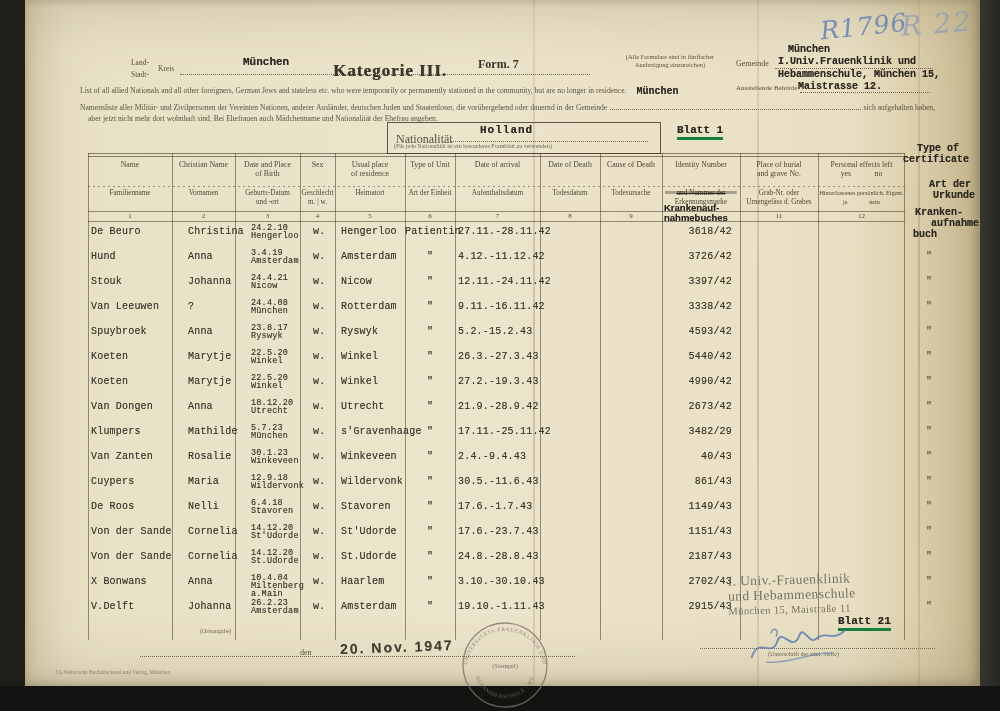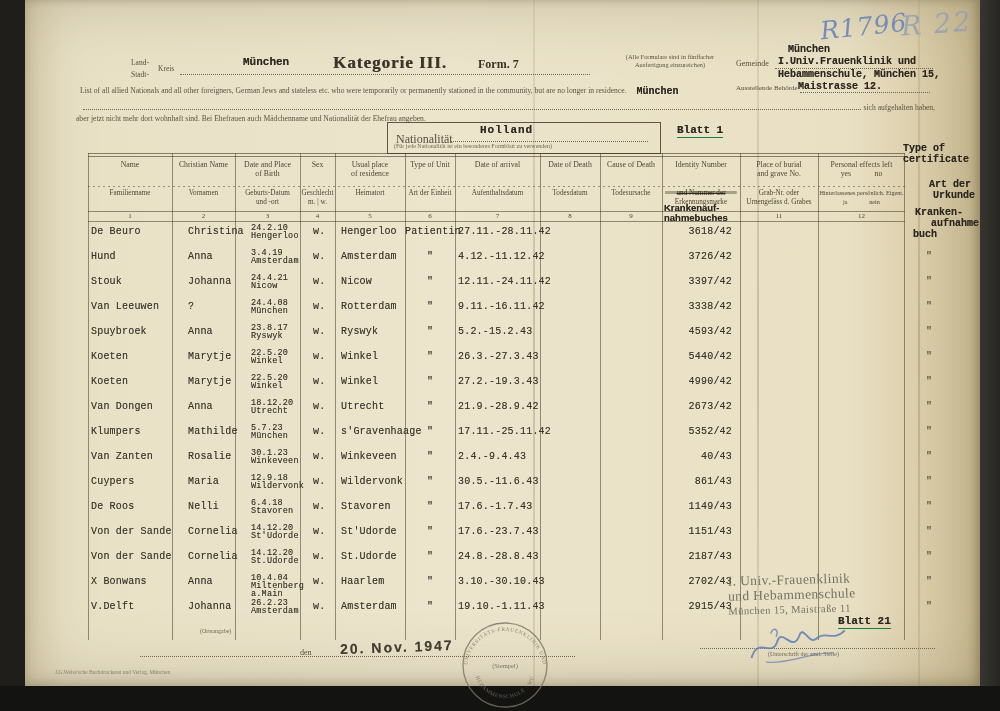--- a/index.html
+++ b/index.html
@@ -87,63 +87,64 @@
   .certcol div{white-space:pre;}
   .ditto{position:absolute;left:926px;font-family:"Liberation Mono",monospace;font-size:10px;color:#3a352c;z-index:3;}
 
   
   .tiny{font-size:6px;color:#6e6754;}
   .datestamp{font-family:"Liberation Sans",sans-serif;font-weight:bold;font-size:14px;letter-spacing:2px;
     color:#433d31;transform:rotate(-2deg);text-shadow:0 0 .6px rgba(67,61,49,.5);}
   .clinicstamp{color:#6b665c;transform:rotate(-1.5deg);line-height:15px;letter-spacing:.4px;
     font-family:"Liberation Serif",serif;opacity:.92;}
   .cs1{font-size:13.5px;} .cs3{font-size:10.5px;}
-  .blattu{font-size:11px;border-bottom:1px solid #15803d;padding-bottom:1px;}
+  .blattu{font-size:11px;border-bottom:3px solid #15803d;padding-bottom:1px;}
   svg{overflow:visible;}
 </style>
 </head>
 <body>
 
 <div class="paper"></div>
 <div class="crease" style="left:533px;"></div>
 <div class="crease" style="left:757px;"></div>
 <div class="crease" style="left:918px;"></div>
 
 <div class="abs blue" style="left:820px;top:12px;font-size:25px;letter-spacing:1px;transform:rotate(-6deg);z-index:3;opacity:.9;">R1796</div>
 <div class="abs blue" style="left:901px;top:8px;font-size:27px;letter-spacing:2px;transform:rotate(-4deg);z-index:3;color:#93a0b5;opacity:.85;">R 22</div>
 
 <div class="abs pr kreis-l" style="left:131px;top:58px;z-index:3;">Land-</div>
 <div class="abs pr kreis-l" style="left:131px;top:70px;z-index:3;">Stadt-</div>
 <div class="abs pr kreis-l" style="left:158px;top:64px;z-index:3;">Kreis</div>
 <div class="abs dotl" style="left:180px;top:62px;width:410px;height:12px;z-index:2;"></div>
 <div class="abs twb" style="left:243px;top:56px;font-size:11px;z-index:3;">München</div>
 
-<div class="abs title" style="left:333px;top:53px;z-index:3;">Kategorie III.</div>
+<div class="abs title" style="left:333px;top:61px;z-index:3;">Kategorie III.</div>
 <div class="abs formno" style="left:478px;top:57px;z-index:3;">Form. 7</div>
 <div class="abs copies" style="left:590px;top:53px;width:160px;z-index:3;">(Alle Formulare sind in fünffacher
 Ausfertigung einzureichen)</div>
 
 <div class="abs twb" style="left:788px;top:44px;font-size:10px;z-index:3;">München</div>
 <div class="abs pr smlbl" style="left:736px;top:59px;z-index:3;">Gemeinde</div>
 <div class="abs dotl" style="left:775px;top:58px;width:158px;height:10px;z-index:2;"></div>
 <div class="abs twb" style="left:778px;top:56px;font-size:10px;z-index:3;">I.Univ.Frauenklinik und</div>
 <div class="abs twb" style="left:778px;top:69px;font-size:10px;z-index:3;">Hebammenschule, München 15,</div>
 <div class="abs pr" style="left:736px;top:84px;font-size:7px;z-index:3;">Ausstellende Behörde</div>
 <div class="abs dotl" style="left:800px;top:82px;width:130px;height:10px;z-index:2;"></div>
 <div class="abs twb" style="left:798px;top:81px;font-size:10px;z-index:3;">Maistrasse 12.</div>
 
 <div class="abs" style="left:80px;top:86px;width:855px;display:flex;z-index:3;">
   <span class="intro">List of all allied Nationals and all other foreigners, German Jews and stateless etc. who were temporarily or permanently stationed in the community, but are no longer in residence.</span>
   <span class="twb" style="font-size:10px;margin-left:10px;">München</span>
 </div>
 <div class="abs" style="left:80px;top:103px;width:855px;display:flex;z-index:3;">
+  <span class="intro">Namensliste aller Militär- und Zivilpersonen der Vereinten Nationen, anderer Ausländer, deutschen Juden und Staatenloser, die vorübergehend oder dauernd in der Gemeinde</span>
   <span class="lead"></span>
   <span class="intro">sich aufgehalten haben,</span>
 </div>
-<div class="abs intro" style="left:76px;top:114px;z-index:3;">aber jetzt nicht mehr dort wohnhaft sind. Bei Ehefrauen auch Mädchenname und Nationalität der Ehefrau angeben.</div>
+<div class="abs intro" style="left:88px;top:114px;z-index:3;">aber jetzt nicht mehr dort wohnhaft sind. Bei Ehefrauen auch Mädchenname und Nationalität der Ehefrau angeben.</div>
 
 <div class="abs natbox">
   <span class="abs pr" style="left:8px;top:9px;font-size:12px;">Nationalität</span>
   <span class="abs dotl" style="left:62px;top:8px;width:198px;height:10px;"></span>
   <span class="abs twb" style="left:92px;top:1px;font-size:11px;letter-spacing:1px;">Holland</span>
   <span class="abs tiny" style="left:6px;top:20px;">(Für jede Nationalität ist ein besonderes Formblatt zu verwenden)</span>
 </div>
 <div class="abs twb blattu" style="left:677px;top:124px;z-index:3;">Blatt 1</div>
 
 <div id="grid">
@@ -317,21 +318,21 @@
     <div class="dc birth">
       <div>5.7.23</div>
       <div>München</div>
     </div>
     <div class="dc csex">w.</div>
     <div class="dc cres">s'Gravenhaage</div>
     <div class="dc cunit">"</div>
     <div class="dc carr">17.11.-25.11.42</div>
     <div class="dc"></div>
     <div class="dc"></div>
-    <div class="dc cid">5352/42</div>
+    <div class="dc cid">3482/29</div>
     <div class="dc"></div>
     <div class="dc"></div>
     <div class="dc cname">Van Zanten</div>
     <div class="dc">Rosalie</div>
     <div class="dc birth">
       <div>30.1.23</div>
       <div>Winkeveen</div>
     </div>
     <div class="dc csex">w.</div>
     <div class="dc cres">Winkeveen</div>
@@ -429,21 +430,21 @@
     <div class="dc cunit">"</div>
     <div class="dc carr">19.10.-1.11.43</div>
     <div class="dc"></div>
     <div class="dc"></div>
     <div class="dc cid">2915/43</div>
     <div class="dc"></div>
     <div class="dc"></div>
   </div>
 
 <div class="abs certcol twb">
-  <div style="">Type of</div>
+  <div style="margin-left:14px;">Type of</div>
   <div>certificate</div>
   <div style="margin:14px 0 0 26px;">Art der</div>
   <div style="margin-left:30px;">Urkunde</div>
   <div style="margin:6px 0 0 12px;">Kranken-</div>
   <div style="margin-left:28px;">aufnahme-</div>
   <div style="margin-left:10px;">buch</div>
 </div>
 <div id="cert-dittos">
     <div class="ditto" style="top: 251px;">"</div>
     <div class="ditto" style="top: 276px;">"</div>

